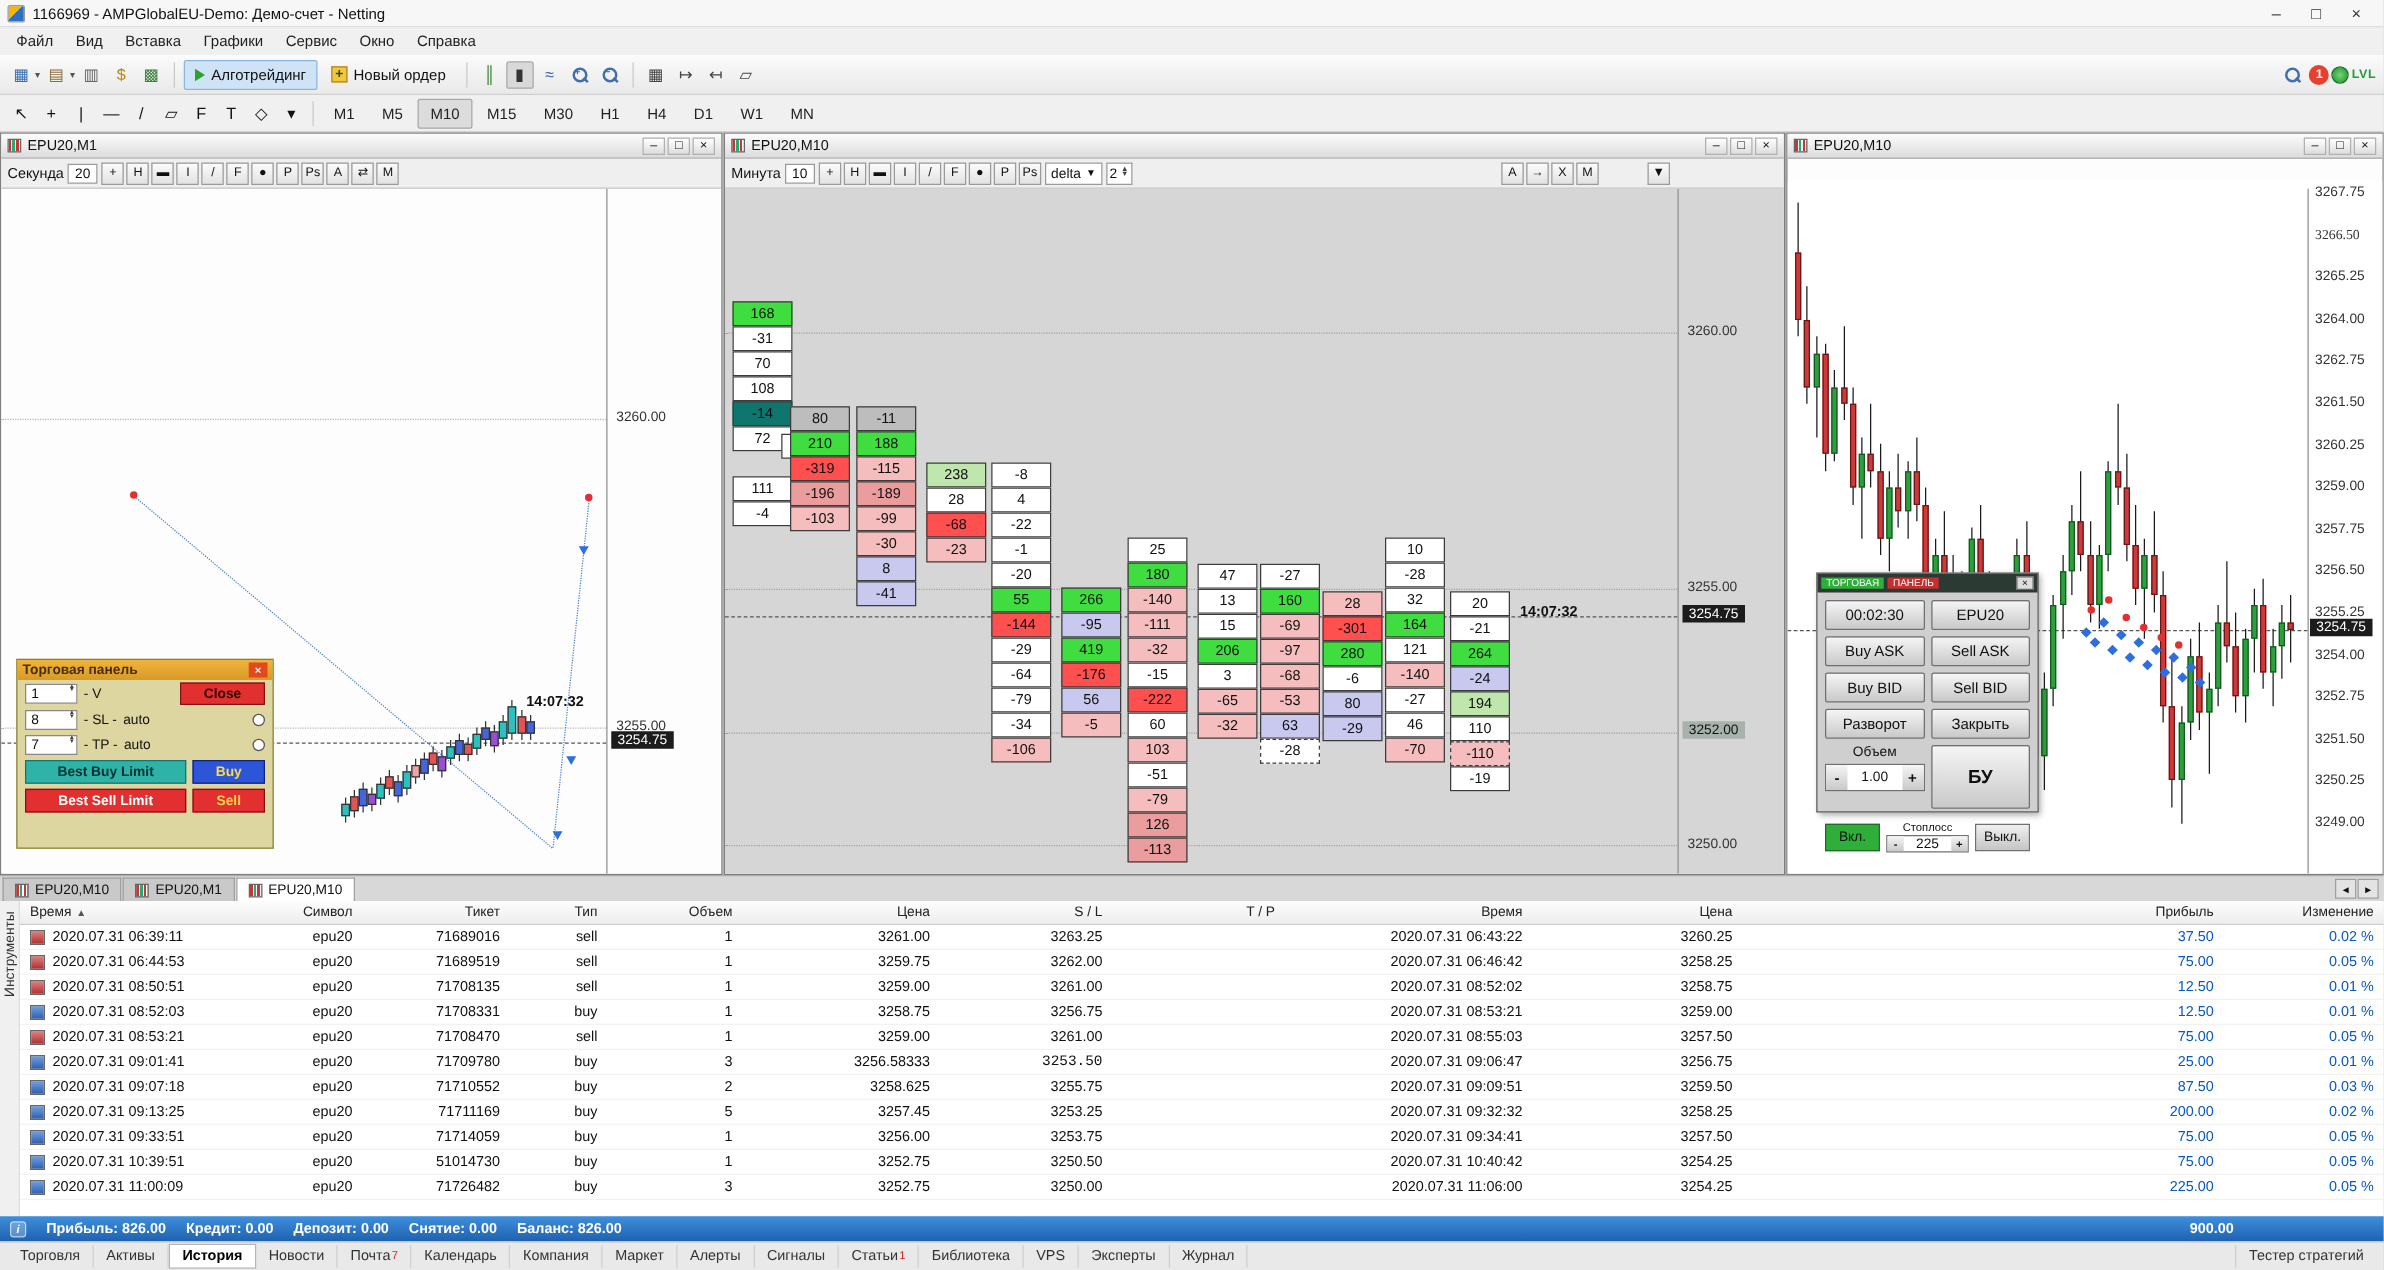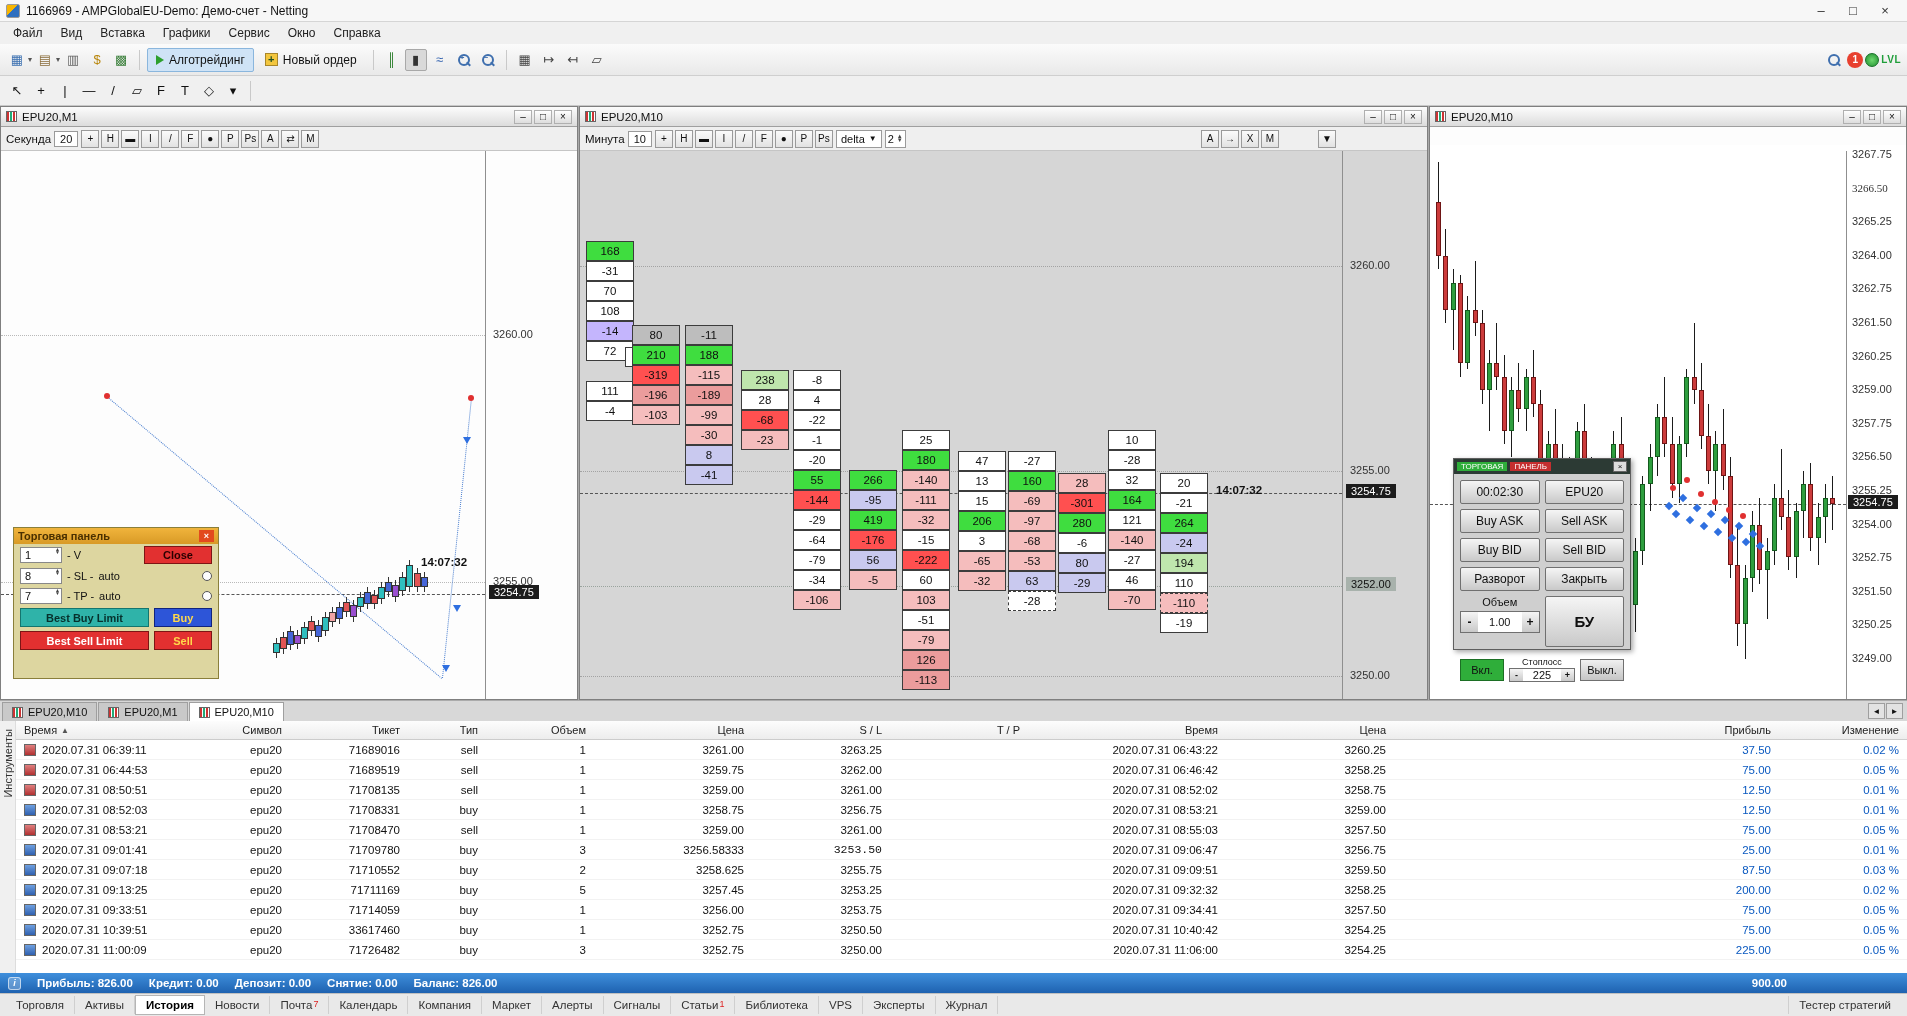--- a/index.html
+++ b/index.html
@@ -278,20 +278,32 @@
       <span class="tb-icon">|</span>
       <span class="tb-icon">—</span>
       <span class="tb-icon">/</span>
       <span class="tb-icon">▱</span>
       <span class="tb-icon">F</span>
       <span class="tb-icon">T</span>
       <span class="tb-icon">◇</span>
       <span class="tb-icon">▾</span>
     </div>
   <span class="tb-sep"></span>
+  <div class="tb-group" id="tb2tf">
+      <span class="tf">M1</span>
+      <span class="tf">M5</span>
+      <span class="tf active">M10</span>
+      <span class="tf">M15</span>
+      <span class="tf">M30</span>
+      <span class="tf">H1</span>
+      <span class="tf">H4</span>
+      <span class="tf">D1</span>
+      <span class="tf">W1</span>
+      <span class="tf">MN</span>
+    </div>
 </div>
 
 <div id="charts">
 
   <div class="cw" id="lw" style="left:0;width:578px;">
     <div class="cw-tb">
       <span class="cw-ic"></span>
       <span>EPU20,M1</span>
       <span class="cw-ctrl">
         <span>–</span>
@@ -485,21 +497,21 @@
         <div class="price-label" style="left: 770px; top: 562px;">3250.00</div>
         <div class="gridline" style="top: 479px; left: 0px; width: 762px; border-top-color: rgb(154, 164, 158);"></div>
         <div class="price-gray" style="left: 766px; top: 470px;">3252.00</div>
         <div class="cur-line" style="top: 386px; left: 0px; width: 762px;"></div>
         <div class="price-cur" style="left: 766px; top: 377px;">3254.75</div>
         <div class="time-label" style="left: 636px; top: 377px;">14:07:32</div>
         <div class="cluster-cell" style="left: 6px; top: 134px; background: rgb(63, 221, 63);">168</div>
         <div class="cluster-cell" style="left: 6px; top: 154px; background: rgb(255, 255, 255);">-31</div>
         <div class="cluster-cell" style="left: 6px; top: 174px; background: rgb(255, 255, 255);">70</div>
         <div class="cluster-cell" style="left: 6px; top: 194px; background: rgb(255, 255, 255);">108</div>
-        <div class="cluster-cell" style="left: 6px; top: 214px; background: #c4b5fd;">-14</div>
+        <div class="cluster-cell" style="left: 6px; top: 214px; background: #0f766e;">-14</div>
         <div class="cluster-cell" style="left: 6px; top: 234px; background: rgb(255, 255, 255);">72</div>
         <div class="cluster-cell" style="left: 6px; top: 240px; background: rgb(255, 255, 255); margin-left: 39px;">66</div>
         <div class="cluster-cell" style="left: 6px; top: 274px; background: rgb(255, 255, 255);">111</div>
         <div class="cluster-cell" style="left: 6px; top: 294px; background: rgb(255, 255, 255);">-4</div>
         <div class="cluster-cell" style="left: 52px; top: 218px; background: rgb(189, 189, 189);">80</div>
         <div class="cluster-cell" style="left: 52px; top: 238px; background: rgb(63, 221, 63);">210</div>
         <div class="cluster-cell" style="left: 52px; top: 258px; background: rgb(255, 80, 80);">-319</div>
         <div class="cluster-cell" style="left: 52px; top: 278px; background: rgb(235, 156, 156);">-196</div>
         <div class="cluster-cell" style="left: 52px; top: 298px; background: rgb(245, 189, 189);">-103</div>
         <div class="cluster-cell" style="left: 105px; top: 218px; background: rgb(189, 189, 189);">-11</div>
@@ -981,21 +993,21 @@
         <span class="tb-cell" style="width: 168px;">3257.50</span>
         <span class="tb-cell blue" style="width: 385px;">75.00</span>
         <span class="tb-cell blue" style="width: 128px;">0.05 %</span>
       </div>
       <div class="tb-row">
         <span class="tb-cell first" style="width: 146px;">
           <span class="row-icon buy"></span>
           <span>2020.07.31 10:39:51</span>
         </span>
         <span class="tb-cell" style="width: 128px;">epu20</span>
-        <span class="tb-cell" style="width: 118px;">33617460</span>
+        <span class="tb-cell" style="width: 118px;">51014730</span>
         <span class="tb-cell" style="width: 78px;">buy</span>
         <span class="tb-cell" style="width: 108px;">1</span>
         <span class="tb-cell" style="width: 158px;">3252.75</span>
         <span class="tb-cell" style="width: 138px;">3250.50</span>
         <span class="tb-cell" style="width: 138px;"></span>
         <span class="tb-cell" style="width: 198px;">2020.07.31 10:40:42</span>
         <span class="tb-cell" style="width: 168px;">3254.25</span>
         <span class="tb-cell blue" style="width: 385px;">75.00</span>
         <span class="tb-cell blue" style="width: 128px;">0.05 %</span>
       </div>

